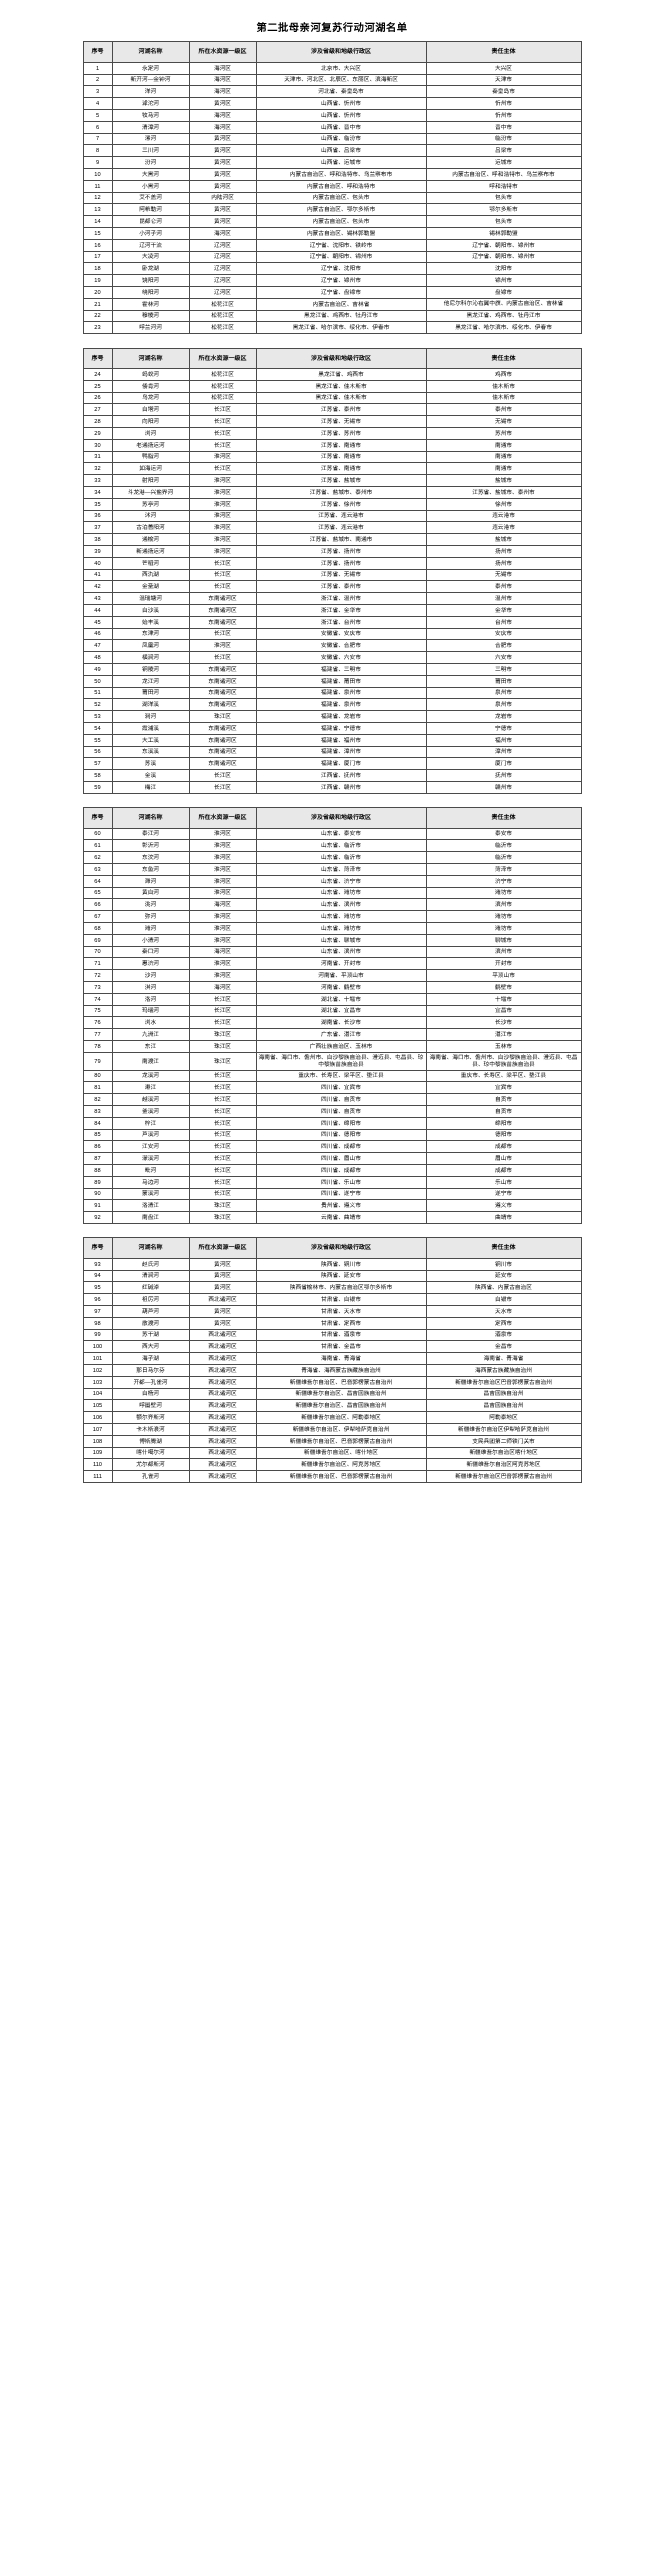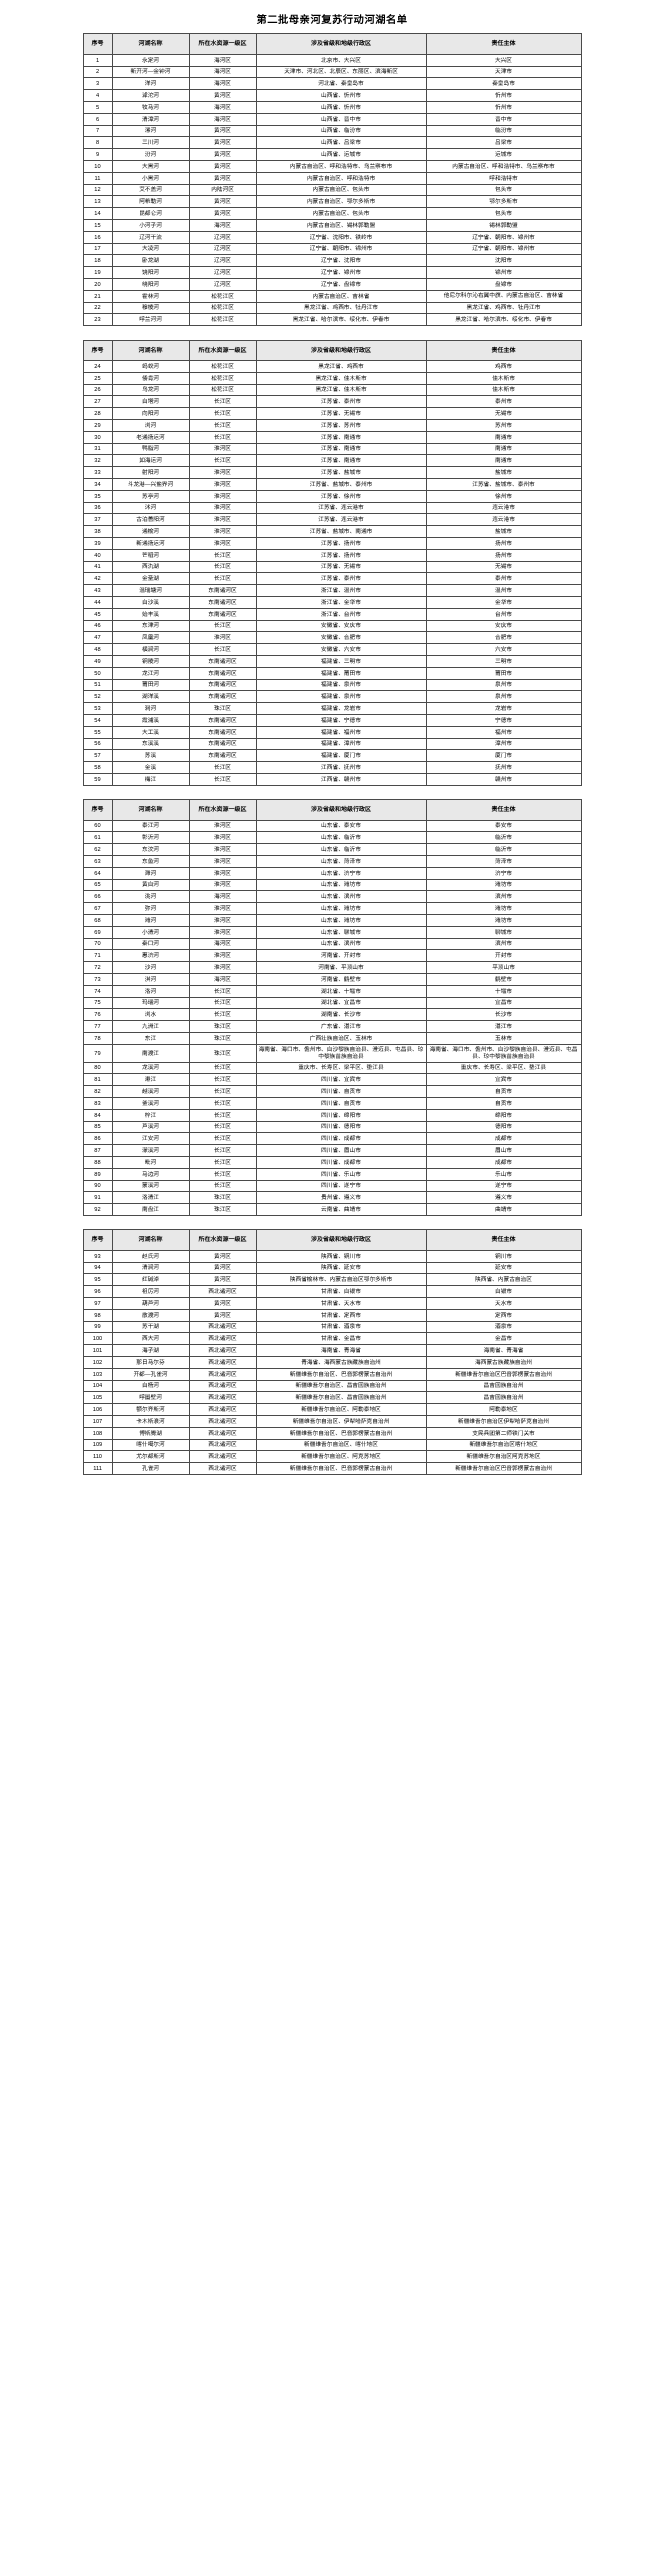--- a/index.html
+++ b/index.html
@@ -4,21 +4,21 @@
 <style>
   html,body{margin:0;padding:0;background:#ffffff;}
   body{
     font-family:"Liberation Sans","DejaVu Sans",sans-serif;
     width:664px;
     color:#000;
   }
   .page{
     width:664px;
     margin:0 auto;
-    padding-top:8px;
+    padding-top:16px;
     box-sizing:border-box;
   }
   .doc-title{
     text-align:center;
     font-family:"Liberation Serif","DejaVu Serif",serif;
     font-weight:bold;
     font-size:10.3px;
     letter-spacing:0.5px;
     margin:3.1px 0 7.2px 0;
   }

